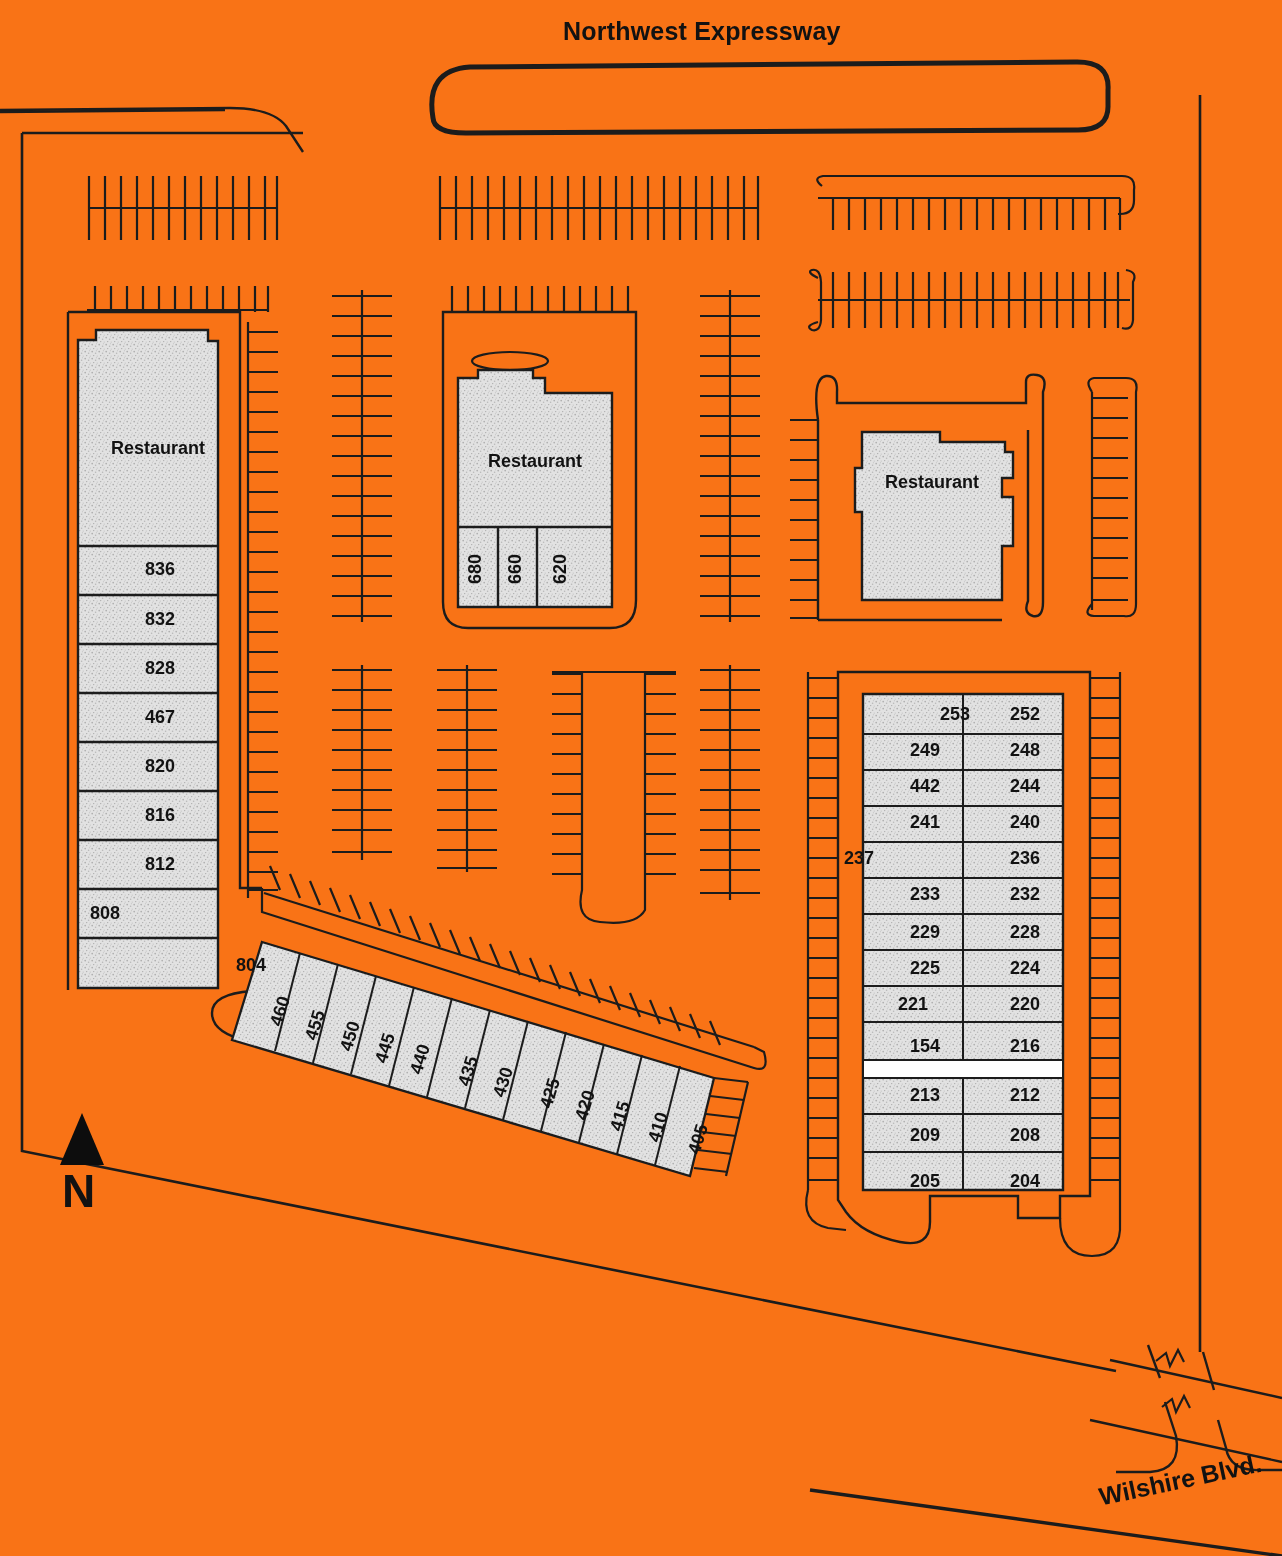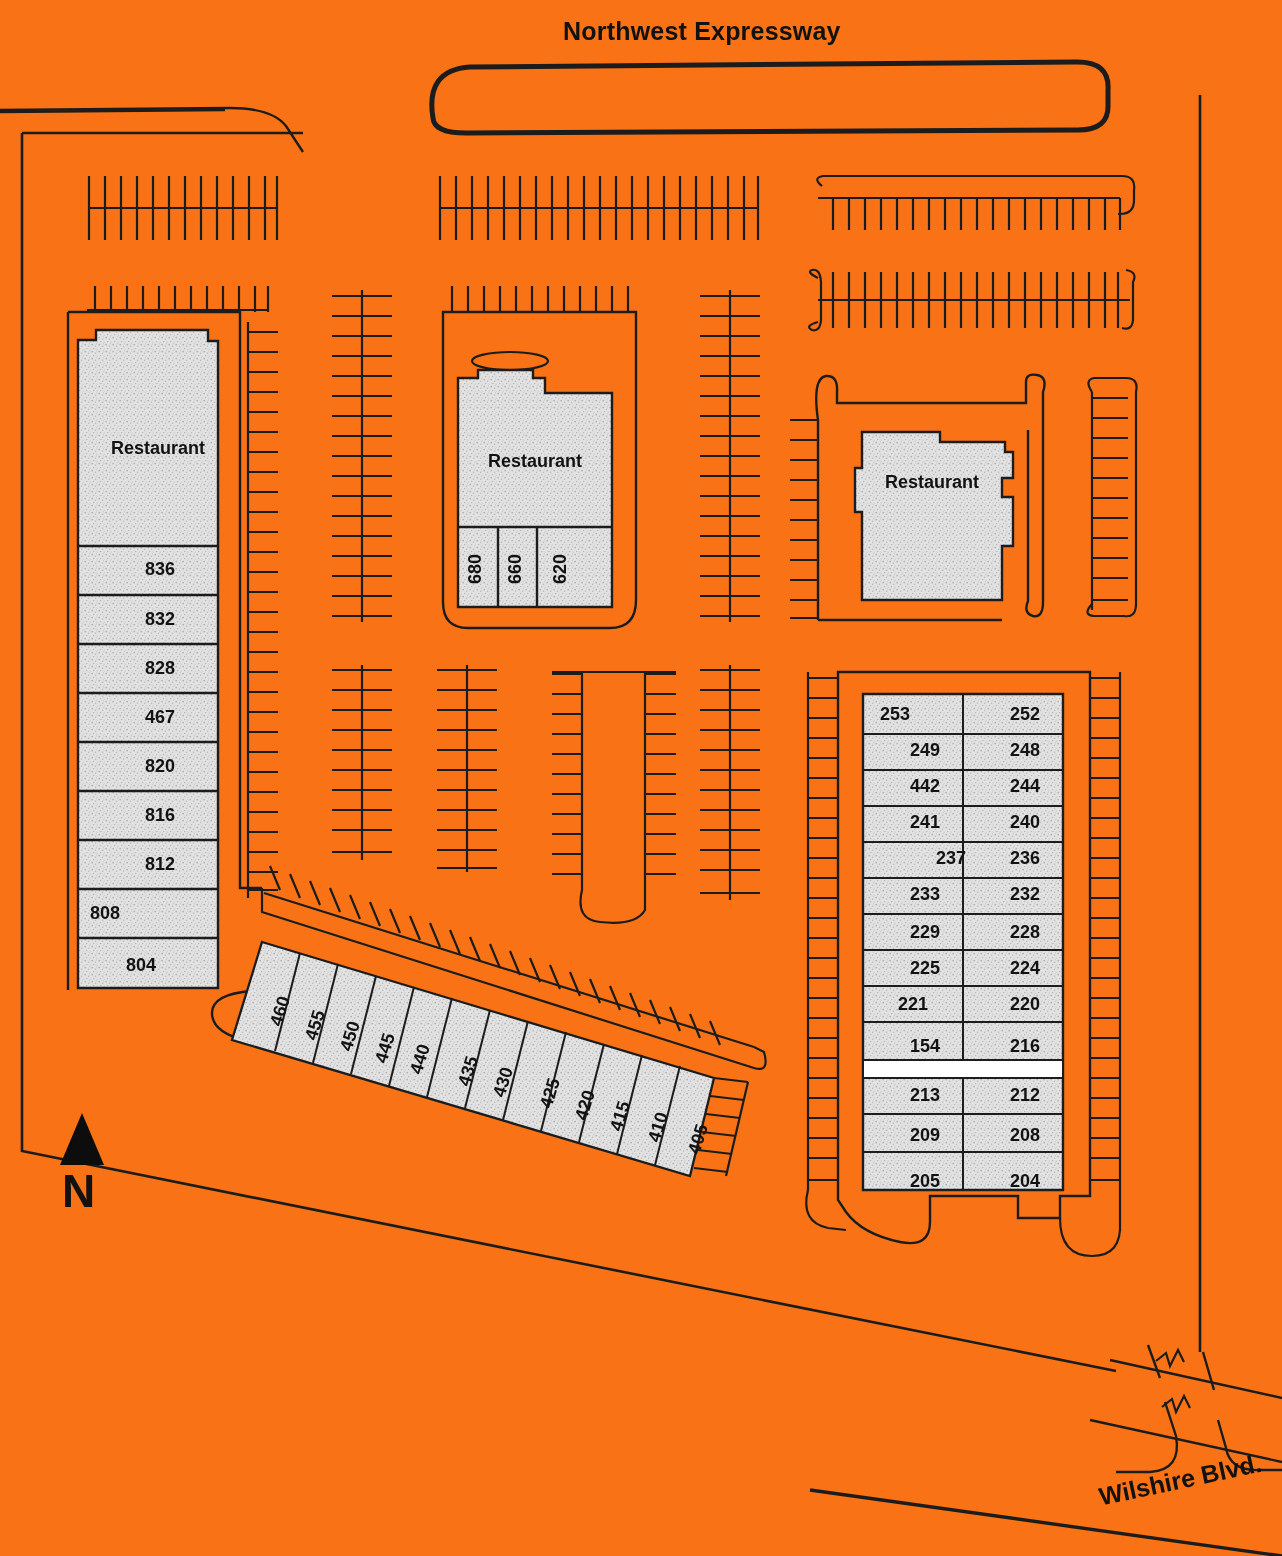--- a/index.html
+++ b/index.html
@@ -407,34 +407,34 @@
 
   <div class="lbl rest-lbl" style="left:88px; top:439px; width:140px; text-align:center;">Restaurant</div>
   <div class="lbl unit-h" style="left:78px; top:560px; width:140px; text-align:center;">836</div>
   <div class="lbl unit-h" style="left:78px; top:610px; width:140px; text-align:center;">832</div>
   <div class="lbl unit-h" style="left:78px; top:659px; width:140px; text-align:center;">828</div>
   <div class="lbl unit-h" style="left:78px; top:708px; width:140px; text-align:center;">467</div>
   <div class="lbl unit-h" style="left:78px; top:757px; width:140px; text-align:center;">820</div>
   <div class="lbl unit-h" style="left:78px; top:806px; width:140px; text-align:center;">816</div>
   <div class="lbl unit-h" style="left:78px; top:855px; width:140px; text-align:center;">812</div>
   <div class="lbl unit-h" style="left:78px; top:904px; width:140px; text-align:left;">808</div>
-  <div class="lbl unit-h" style="left:78px; top:956px; width:140px; text-align:left;padding-left:36px;">804</div>
+  <div class="lbl unit-h" style="left:78px; top:956px; width:140px; text-align:right;padding-left:36px;">804</div>
 
   <div class="lbl rest-lbl" style="left:460px; top:452px; width:150px; text-align:center;">Restaurant</div>
   <div class="lbl unit-v" style="left:460px; top:560px; width:30px; text-align:center; transform:rotate(-90deg);">680</div>
   <div class="lbl unit-v" style="left:500px; top:560px; width:30px; text-align:center; transform:rotate(-90deg);">660</div>
   <div class="lbl unit-v" style="left:545px; top:560px; width:30px; text-align:center; transform:rotate(-90deg);">620</div>
 
   <div class="lbl rest-lbl" style="left:862px; top:473px; width:140px; text-align:center;">Restaurant</div>
 
-  <div class="lbl unit-h" style="left:868px; top:705px; width:90px; text-align:left;">253</div>
+  <div class="lbl unit-h" style="left:868px; top:705px; width:90px; text-align:right;">253</div>
   <div class="lbl unit-h" style="left:868px; top:741px; width:90px; text-align:center;">249</div>
   <div class="lbl unit-h" style="left:868px; top:777px; width:90px; text-align:center;">442</div>
   <div class="lbl unit-h" style="left:868px; top:813px; width:90px; text-align:center;">241</div>
-  <div class="lbl unit-h" style="left:864px; top:849px; width:90px; text-align:right;">237</div>
+  <div class="lbl unit-h" style="left:832px; top:849px; width:90px; text-align:left;">237</div>
   <div class="lbl unit-h" style="left:868px; top:885px; width:90px; text-align:center;">233</div>
   <div class="lbl unit-h" style="left:868px; top:923px; width:90px; text-align:center;">229</div>
   <div class="lbl unit-h" style="left:868px; top:959px; width:90px; text-align:center;">225</div>
   <div class="lbl unit-h" style="left:886px; top:995px; width:90px; text-align:left;">221</div>
   <div class="lbl unit-h" style="left:868px; top:1037px; width:90px; text-align:center;">154</div>
   <div class="lbl unit-h" style="left:868px; top:1086px; width:90px; text-align:center;">213</div>
   <div class="lbl unit-h" style="left:868px; top:1126px; width:90px; text-align:center;">209</div>
   <div class="lbl unit-h" style="left:868px; top:1172px; width:90px; text-align:center;">205</div>
 
   <div class="lbl unit-h" style="left:968px; top:705px; width:90px; text-align:center;">252</div>

